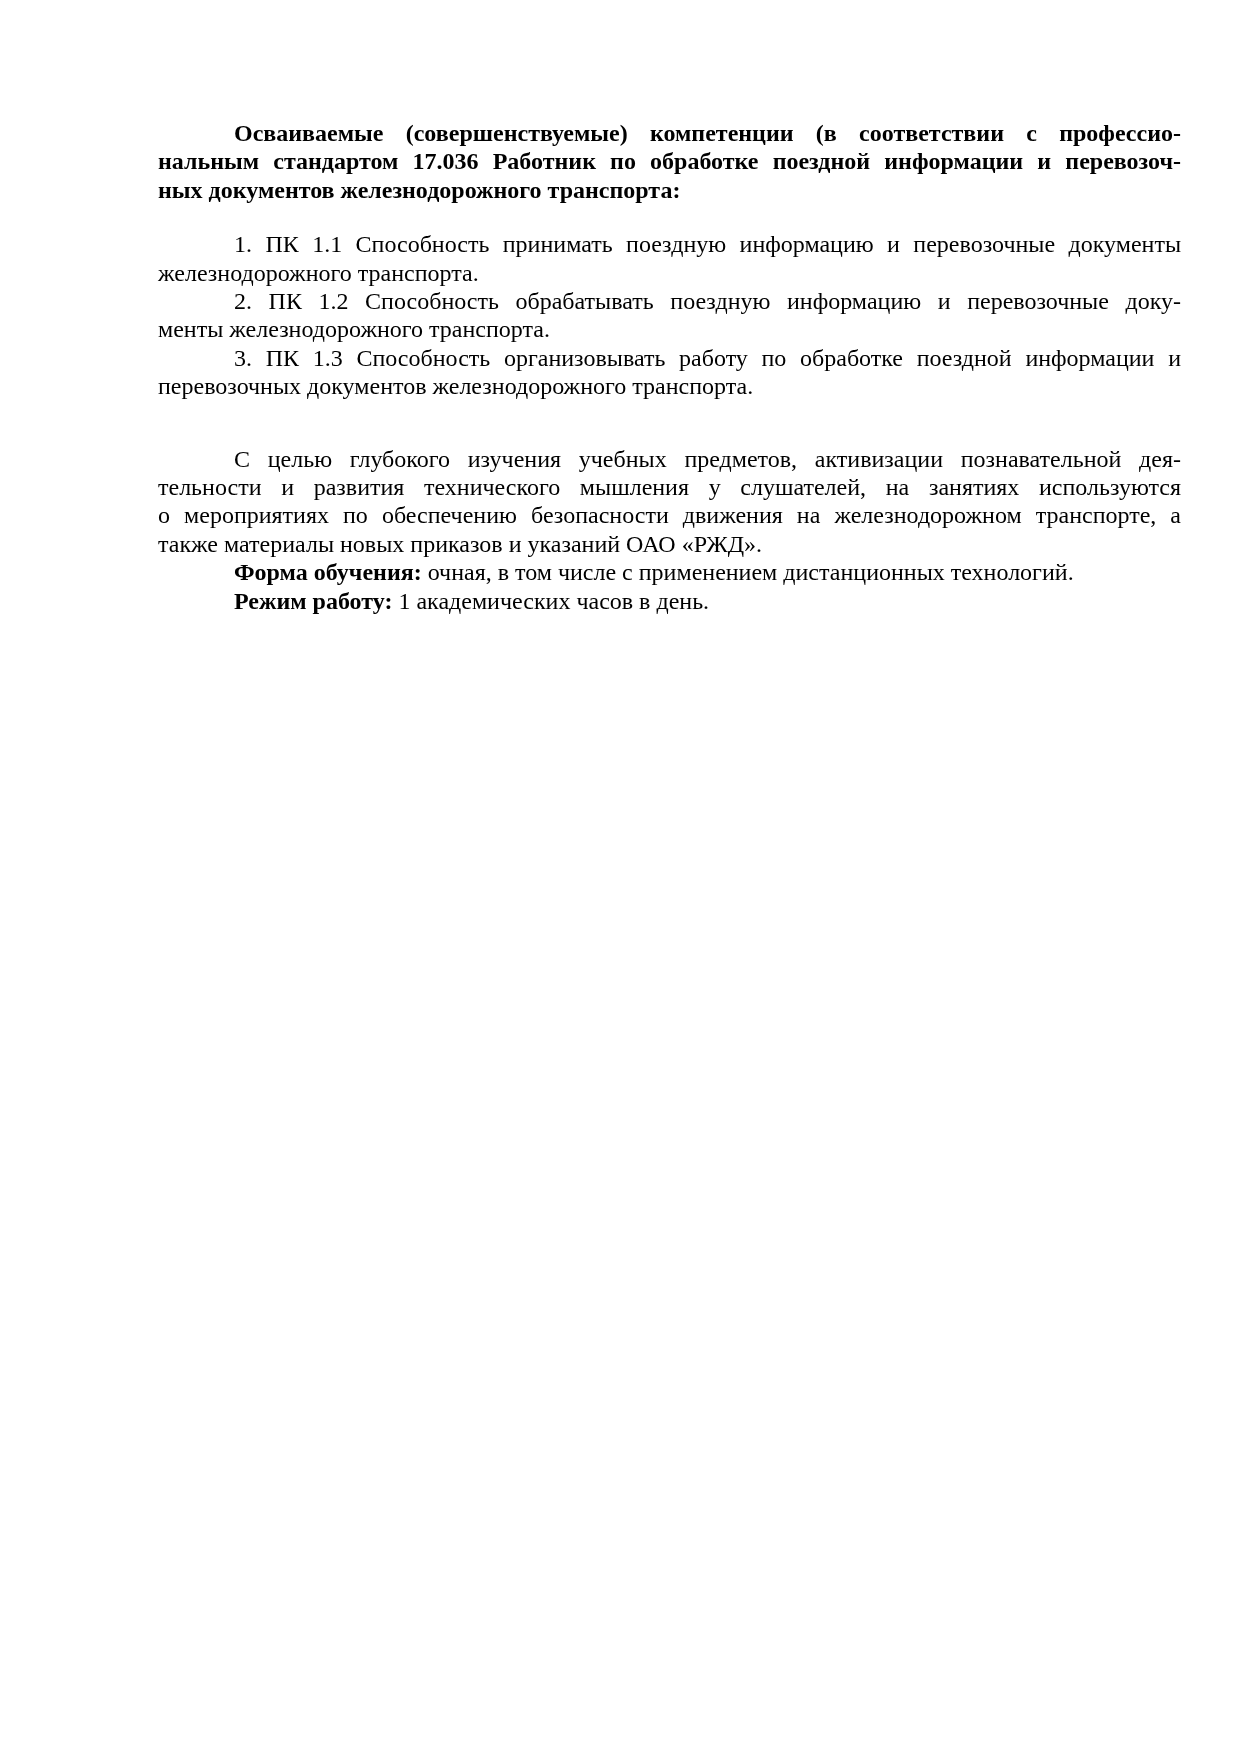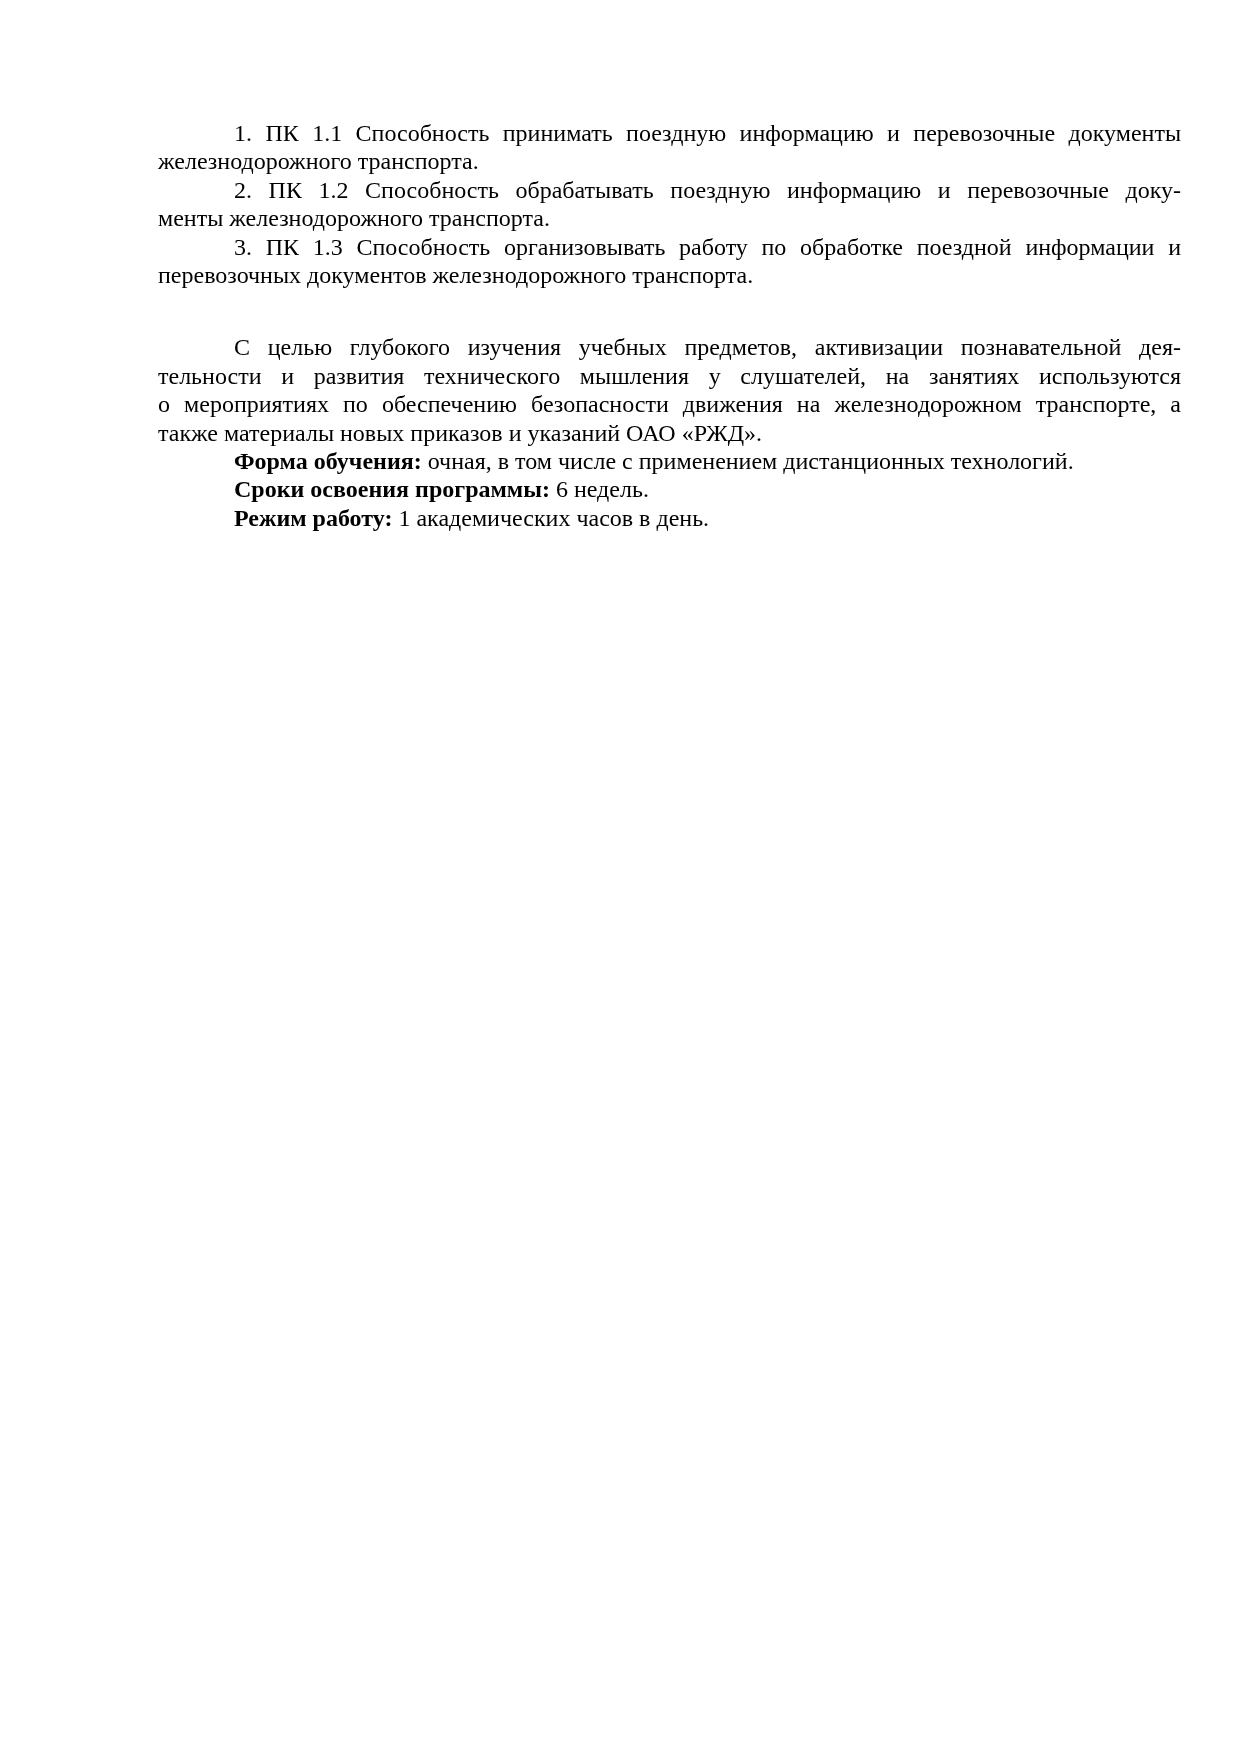--- a/index.html
+++ b/index.html
@@ -38,20 +38,25 @@
   }
   .ln.ind { text-indent: 76px; }
   .detail b { font-weight: bold; }
 </style>
 </head>
 <body>
 
 <div class="page">
   <div class="text-block">
 
+    <div class="para heading">
+      <div class="ln ind">Осваиваемые (совершенствуемые) компетенции (в соответствии с профессио-</div>
+      <div class="ln">нальным стандартом 17.036 Работник по обработке поездной информации и перевозоч-</div>
+      <div class="ln end">ных документов железнодорожного транспорта:</div>
+    </div>
 
     <div class="para competency-list">
       <div class="item">
         <div class="ln ind">1. ПК 1.1 Способность принимать поездную информацию и перевозочные документы</div>
         <div class="ln end">железнодорожного транспорта.</div>
       </div>
       <div class="item">
         <div class="ln ind">2. ПК 1.2 Способность обрабатывать поездную информацию и перевозочные доку-</div>
         <div class="ln end">менты железнодорожного транспорта.</div>
       </div>
@@ -66,21 +71,18 @@
       <div class="ln">тельности и развития технического мышления у слушателей, на занятиях используются</div>
       <div class="ln">о мероприятиях по обеспечению безопасности движения на железнодорожном транспорте, а</div>
       <div class="ln end">также материалы новых приказов и указаний ОАО «РЖД».</div>
     </div>
 
     <div class="para details">
       <div class="ln end ind detail">
         <b>Форма обучения:</b><span> очная, в том числе с применением дистанционных технологий.</span>
       </div>
       <div class="ln end ind detail">
-        <b>Сроки освоения программы:</b><span> 6 недель.</span>
-      </div>
-      <div class="ln end ind detail">
         <b>Режим работу:</b><span> 1 академических часов в день.</span>
       </div>
     </div>
 
   </div>
 </div>
 
 </body></html>

